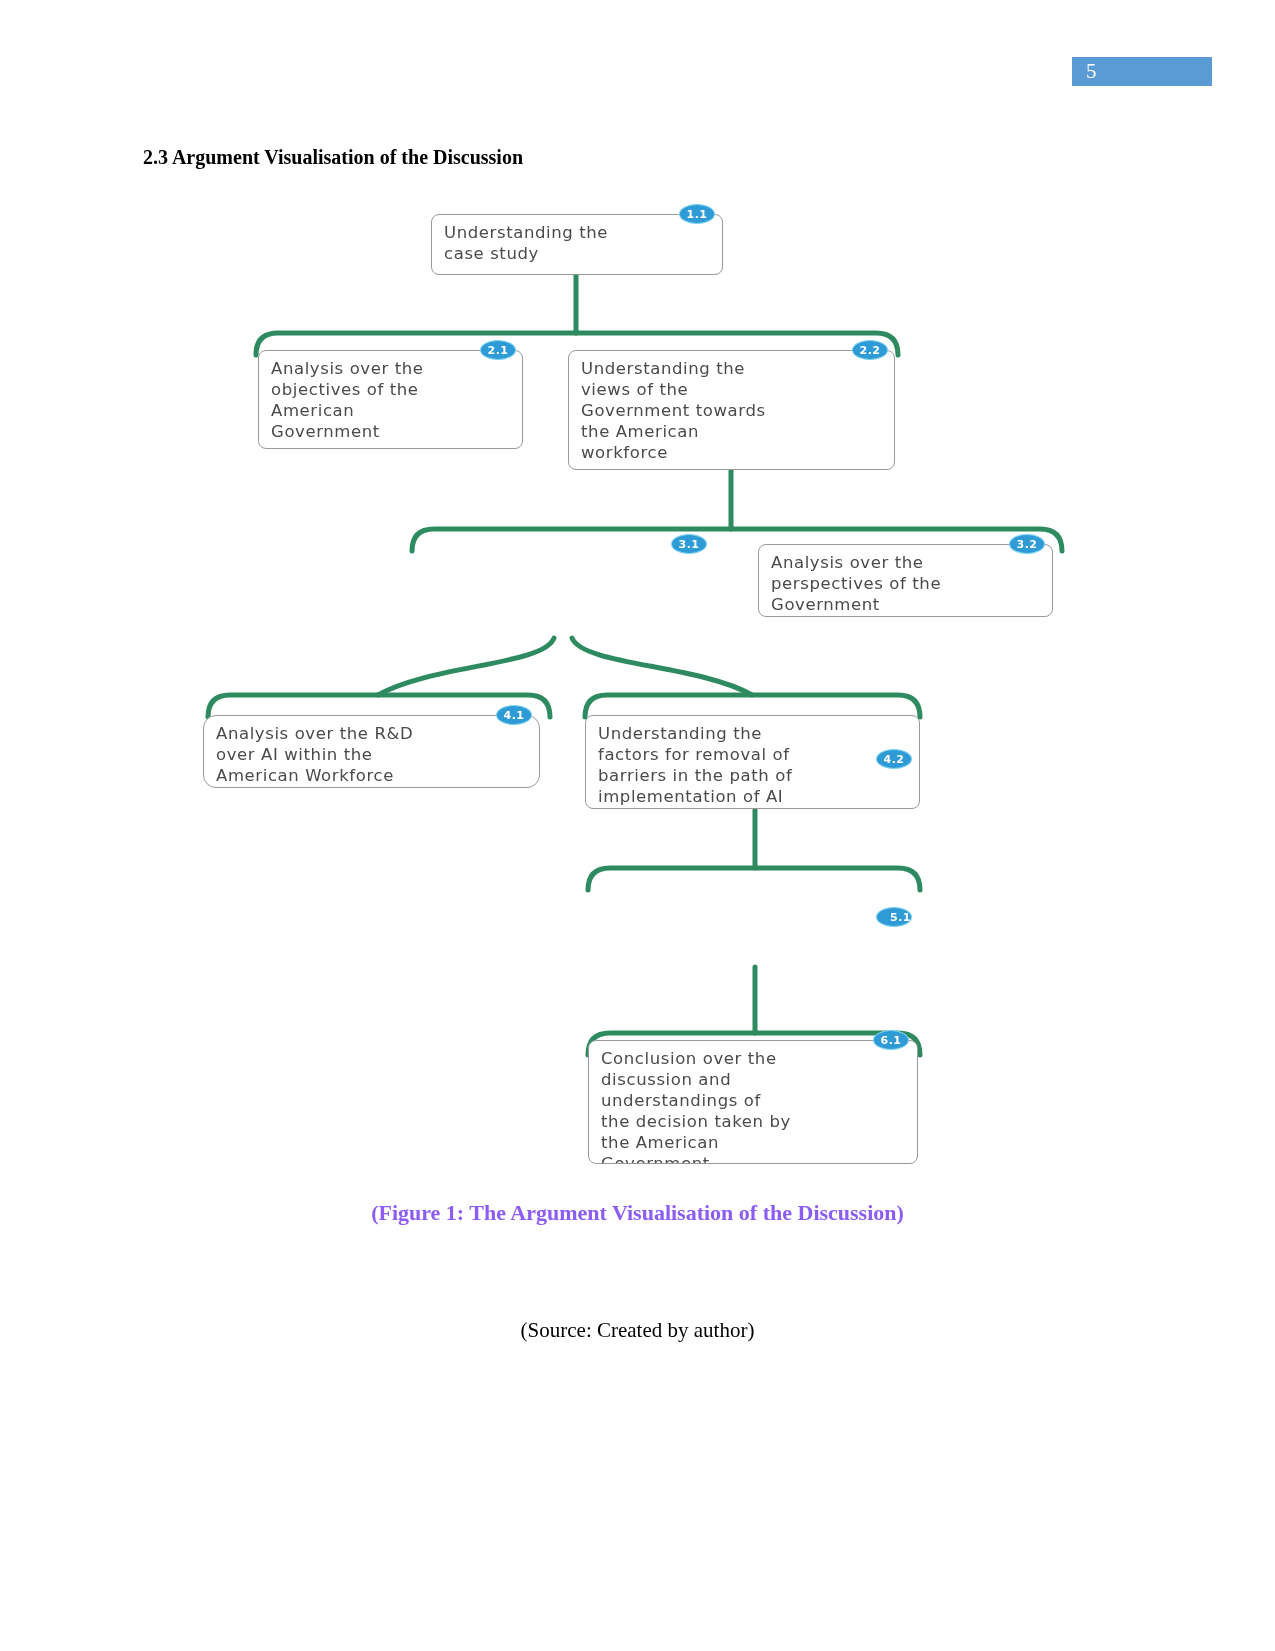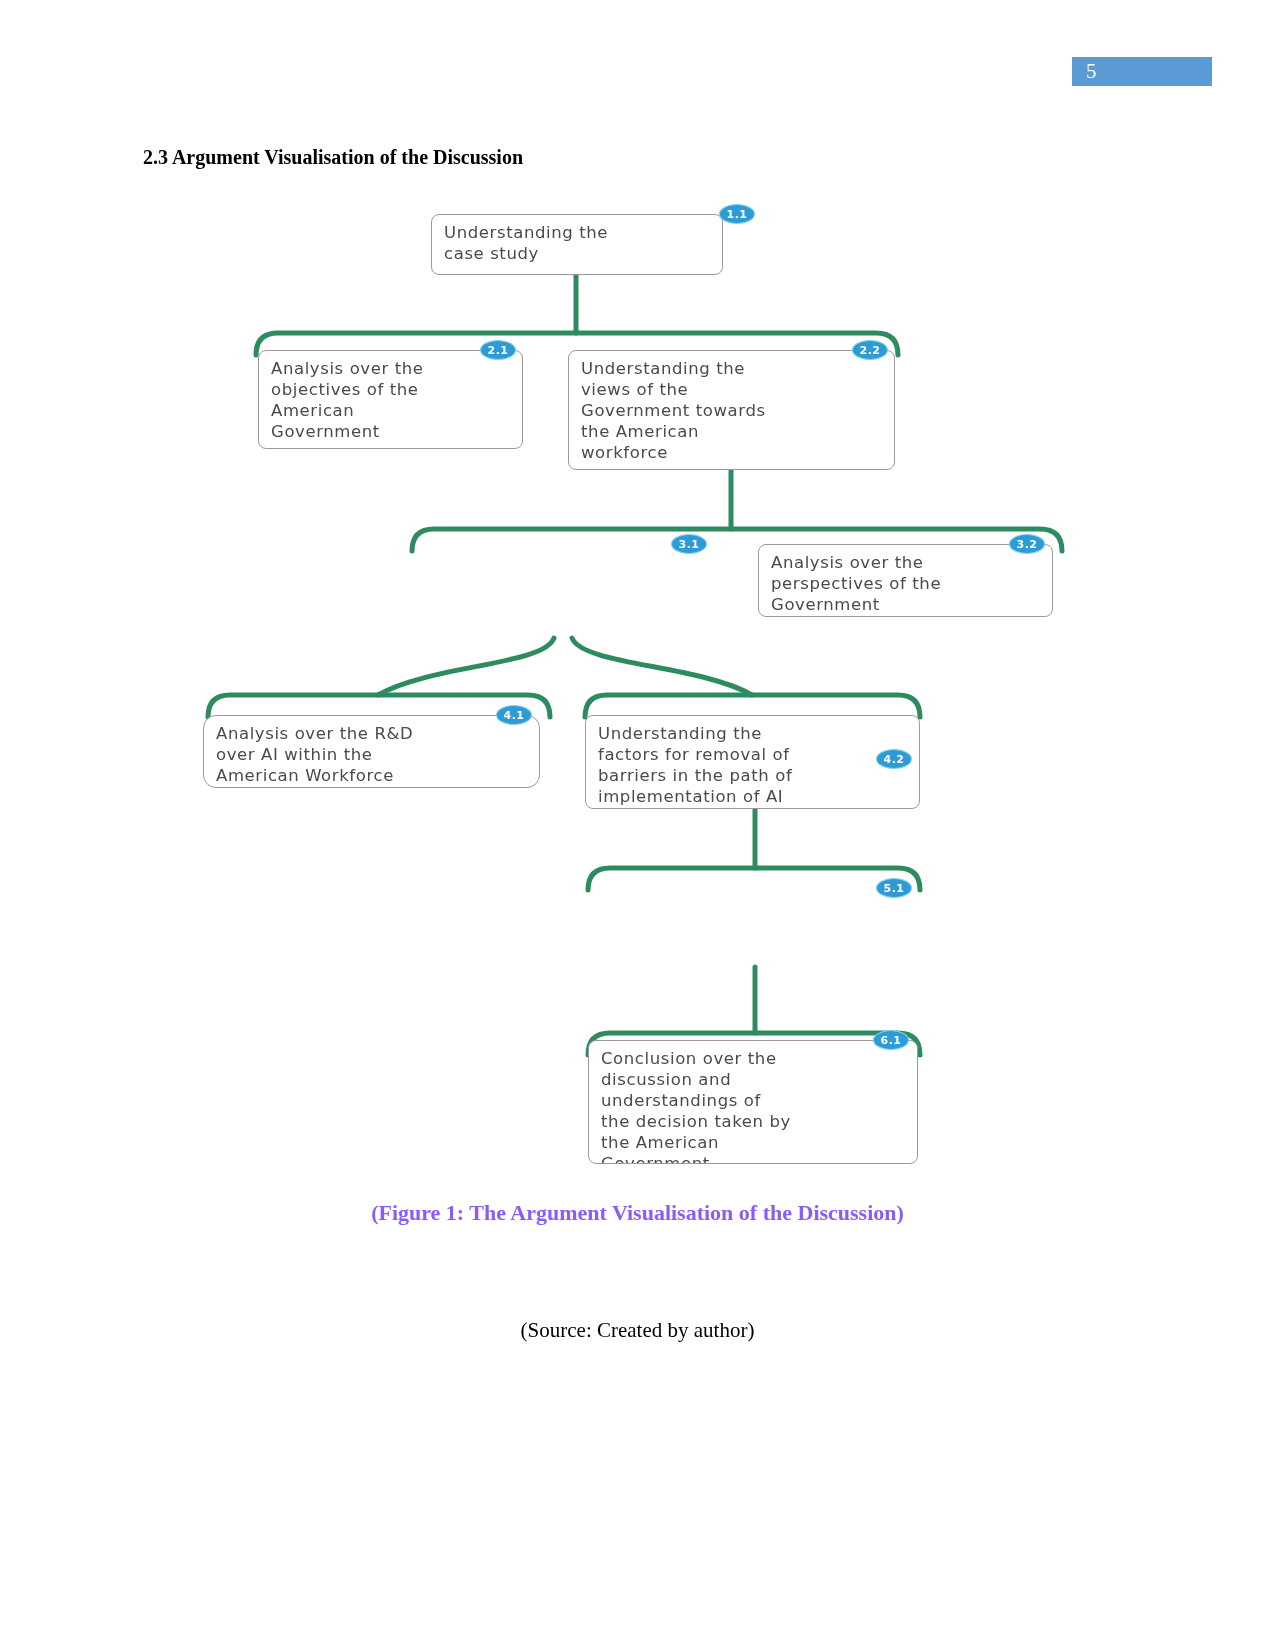--- a/index.html
+++ b/index.html
@@ -171,21 +171,21 @@
 
       <path d="M 755 772 L 755 838"></path>
       <path d="M 588 860 Q 588 838 610 838 L 898 838 Q 920 838 920 860"></path>
     </g>
   </svg>
 
   <div class="node" style="left:431px; top:19px; width:292px; height:61px;">
     <div class="node-text">Understanding the
 case study</div>
   </div>
-  <div class="node-badge" style="left:679px; top:9px;margin-left:40px;">1.1</div>
+  <div class="node-badge" style="left:679px; top:9px;">1.1</div>
 
   <div class="node" style="left:258px; top:155px; width:265px; height:99px;">
     <div class="node-text">Analysis over the
 objectives of the
 American
 Government</div>
   </div>
   <div class="node-badge" style="left:480px; top:145px;">2.1</div>
 
   <div class="node" style="left:568px; top:155px; width:327px; height:120px;">
@@ -214,21 +214,21 @@
   <div class="node-badge" style="left:496px; top:510px;">4.1</div>
 
   <div class="node" style="left:585px; top:520px; width:335px; height:94px;">
     <div class="node-text">Understanding the
 factors for removal of
 barriers in the path of
 implementation of AI</div>
   </div>
   <div class="node-badge" style="left:876px; top:510px;margin-top:44px;">4.2</div>
 
-  <div class="node-badge" style="left:876px; top:683px;">5.1</div>
+  <div class="node-badge" style="left:876px; top:712px;text-align:right;">5.1</div>
 
   <div class="node" style="left:588px; top:845px; width:330px; height:124px;">
     <div class="node-text">Conclusion over the
 discussion and
 understandings of
 the decision taken by
 the American
 Government</div>
   </div>
   <div class="node-badge" style="left:873px; top:835px;">6.1</div>

